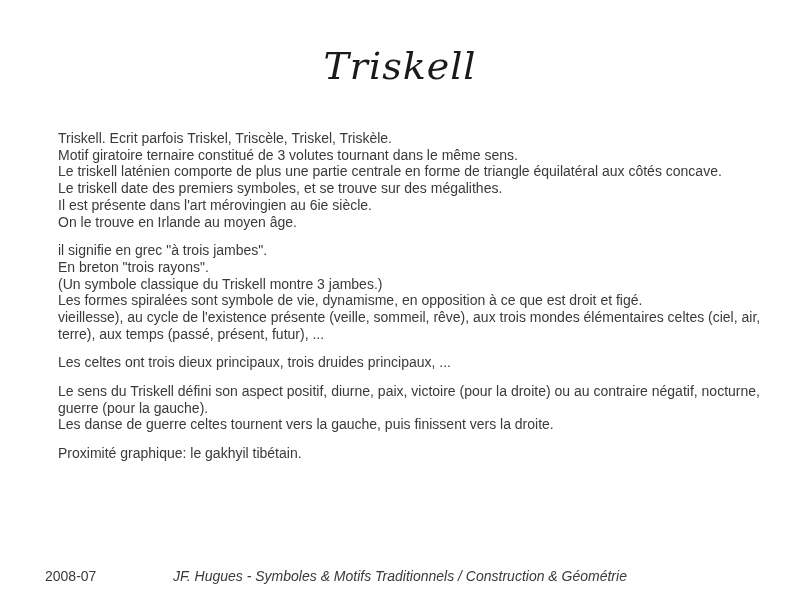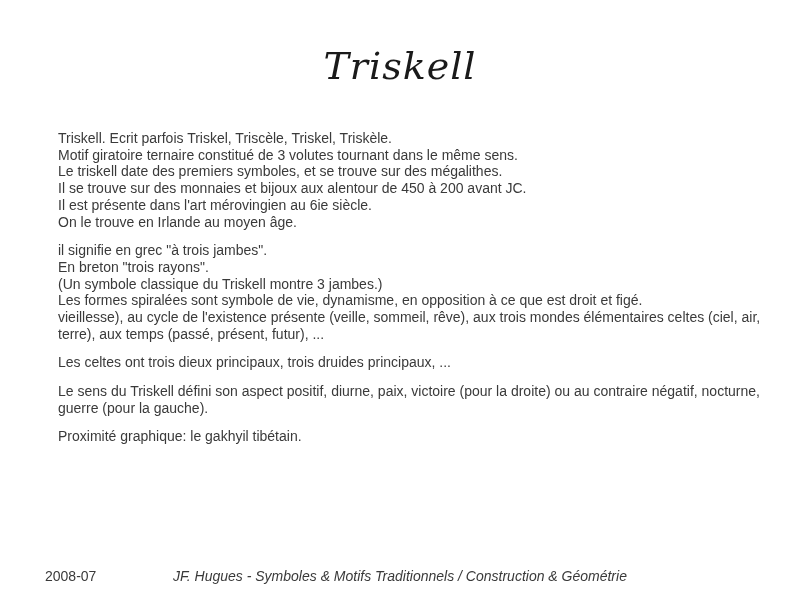--- a/index.html
+++ b/index.html
@@ -71,39 +71,40 @@
 </head>
 <body>
 
 <div class="slide">
   <h1 class="slide-title">Triskell</h1>
 
   <div class="body-text">
       <div class="para">
         <div class="line">Triskell. Ecrit parfois Triskel, Triscèle, Triskel, Triskèle.</div>
         <div class="line">Motif giratoire ternaire constitué de 3 volutes tournant dans le même sens.</div>
+        <div class="line">Le triskell laténien comporte de plus une partie centrale en forme de triangle équilatéral aux côtés concave.</div>
         <div class="line">Le triskell date des premiers symboles, et se trouve sur des mégalithes.</div>
-        <div class="line">Il se trouve sur des monnaies et bijoux aux alentour de 450 à 200 avant JC.</div>
         <div class="line">Il est présente dans l'art mérovingien au 6ie siècle.</div>
         <div class="line">On le trouve en Irlande au moyen âge.</div>
       </div>
       <div class="para">
         <div class="line">il signifie en grec "à trois jambes".</div>
         <div class="line">En breton "trois rayons".</div>
         <div class="line">(Un symbole classique du Triskell montre 3 jambes.)</div>
         <div class="line">Les formes spiralées sont symbole de vie, dynamisme, en opposition à ce que est droit et figé.</div>
         <div class="line">vieillesse), au cycle de l'existence présente (veille, sommeil, rêve), aux trois mondes élémentaires celtes (ciel, air,</div>
         <div class="line">terre), aux temps (passé, présent, futur), ...</div>
       </div>
       <div class="para">
         <div class="line">Les celtes ont trois dieux principaux, trois druides principaux, ...</div>
       </div>
       <div class="para">
         <div class="line">Le sens du Triskell défini son aspect positif, diurne, paix, victoire (pour la droite) ou au contraire négatif, nocturne,</div>
         <div class="line">guerre (pour la gauche).</div>
+        <div class="line">Les danse de guerre celtes tournent vers la gauche, puis finissent vers la droite.</div>
       </div>
       <div class="para">
         <div class="line">Proximité graphique: le gakhyil tibétain.</div>
       </div>
     </div>
 
   <div class="footer-date">2008-07</div>
 
   <div class="footer-credit">JF. Hugues - Symboles &amp; Motifs Traditionnels / Construction &amp; Géométrie</div>
 </div>

